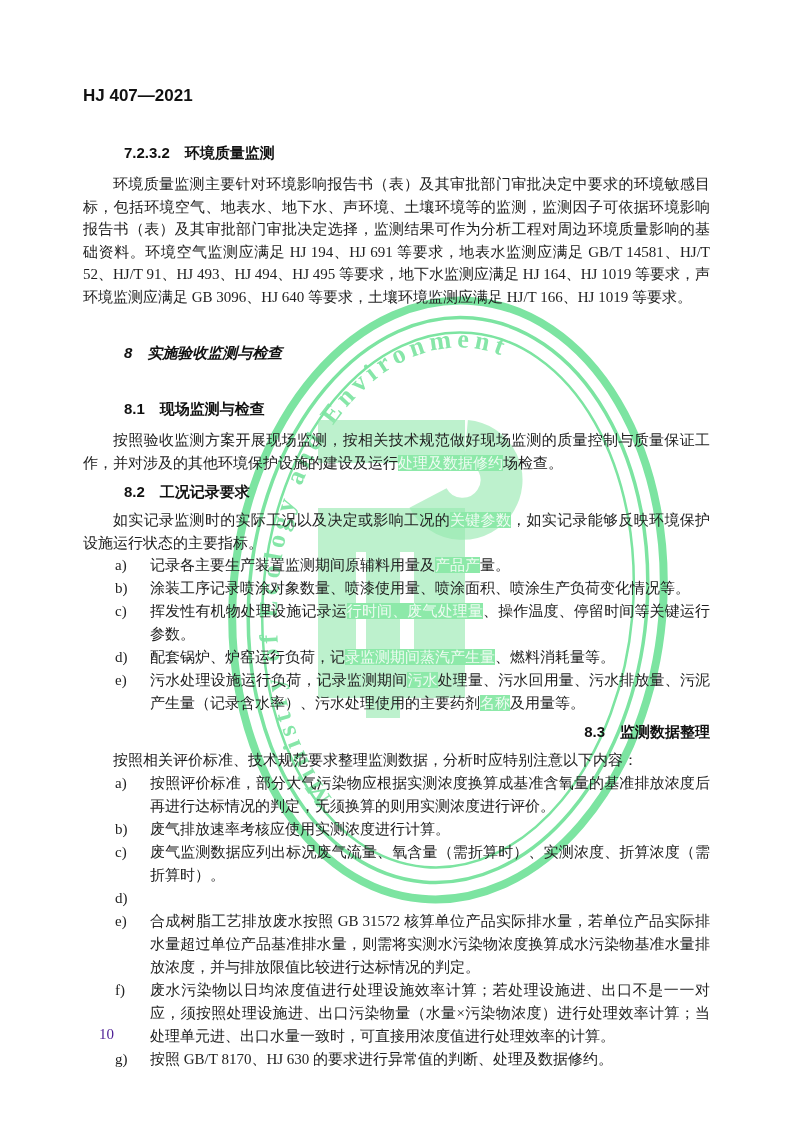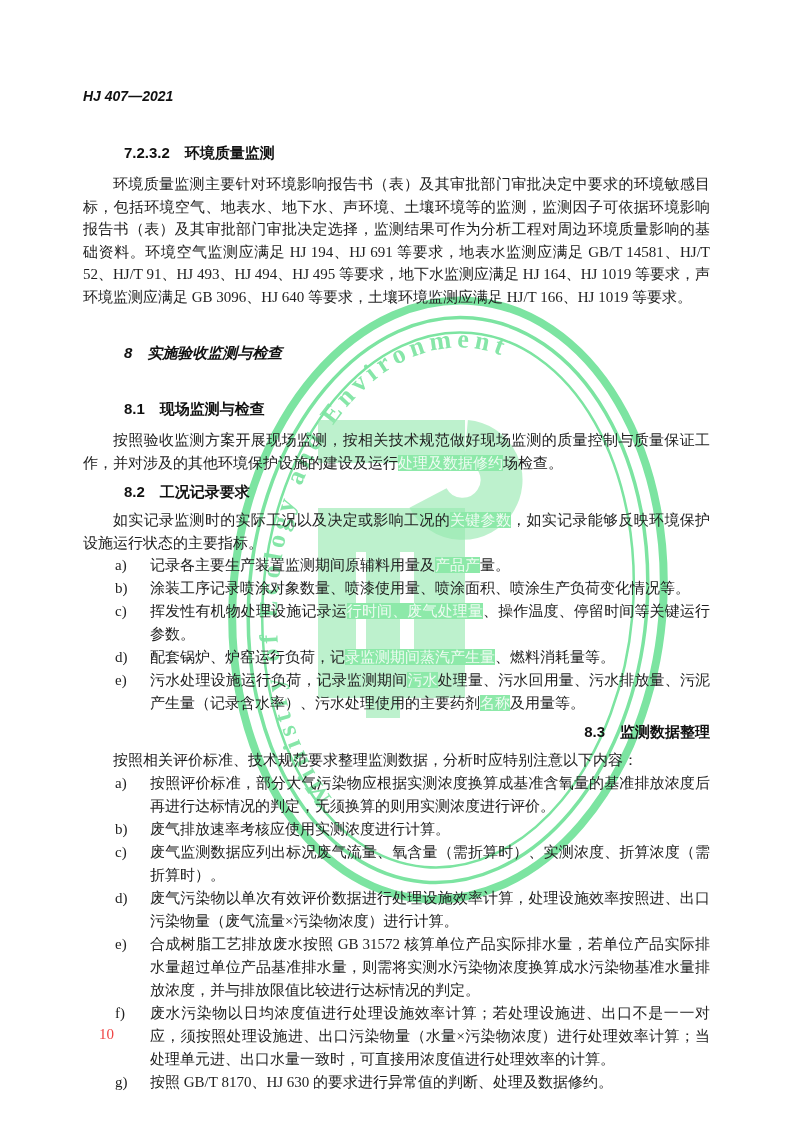--- a/index.html
+++ b/index.html
@@ -11,37 +11,37 @@
   
   .wm-svg{position:absolute;left:0;top:0;width:794px;height:1123px;z-index:1;pointer-events:none;}
   .wm-ring{fill:none;stroke:var(--wm-ring,#7ce4a1);}
   .wm-glyph{fill:var(--wm-glyph,#94e9ad);opacity:.62;}
   .wm-curl{fill:none;stroke:var(--wm-glyph,#94e9ad);opacity:.62;}
   .wm-arc-text{fill:var(--wm-ring,#7ce4a1);font-family:"Liberation Serif","DejaVu Serif",serif;
     font-size:26px;letter-spacing:5px;font-weight:bold;opacity:.92;}
   
   .content{position:relative;z-index:2;padding:0 84px 0 83px;}
   .doc-code{padding-top:86px;font-family:"Liberation Sans","DejaVu Sans",sans-serif;
-    font-weight:bold;font-size:14px;line-height:20px;color:#111;font-style:italic;}
+    font-weight:bold;font-size:17px;line-height:20px;color:#111;}
   .h-black{font-family:"Liberation Sans","DejaVu Sans",sans-serif;font-weight:bold;
     font-size:15px;line-height:18px;color:#111;white-space:pre-wrap;margin-left:41px;}
   .h-7232{margin-top:38px;}
   .h-8{margin-top:36px;font-style:italic;}
   .h-81{margin-top:38px;}
   .h-82{margin-top:9px;}
   .h-83{margin-top:8px;text-align:right;}
   .para{margin-top:11px;font-size:15px;line-height:22.5px;text-align:justify;
     text-indent:2em;}
   .para.tight{margin-top:8px;}
   .items{font-size:15px;line-height:23px;}
   .item{display:flex;align-items:flex-start;}
   .item .label{flex:0 0 35px;padding-left:32px;box-sizing:content-box;}
   .item .itext{flex:1;text-align:justify;}
   .hl{background:var(--hl-bg,#8de9a9);color:var(--hl-fg,#eefbf2);}
-  .page-number{position:absolute;left:99px;top:1026px;font-size:15px;color:#ef4444;z-index:2;}
+  .page-number{position:absolute;left:99px;top:1026px;font-size:15px;color:#4c1d95;z-index:2;}
 </style>
 </head>
 <body>
 
 <div class="page">
 
   <svg class="wm-svg" viewBox="0 0 794 1123" aria-hidden="true">
     <g transform="rotate(5 448 600)">
       <ellipse class="wm-ring" cx="448" cy="600" rx="215" ry="300" stroke-width="8"></ellipse>
       <ellipse class="wm-ring" cx="448" cy="600" rx="199" ry="283" stroke-width="3.5"></ellipse>
@@ -108,21 +108,20 @@
         <div class="item">
           <span class="label">b)</span>
           <div class="itext"><span>废气排放速率考核应使用实测浓度进行计算。</span></div>
         </div>
         <div class="item">
           <span class="label">c)</span>
           <div class="itext"><span>废气监测数据应列出标况废气流量、氧含量（需折算时）、实测浓度、折算浓度（需折算时）。</span></div>
         </div>
         <div class="item">
           <span class="label">d)</span>
-          <div class="itext"><span>废气污染物以单次有效评价数据进行处理设施效率计算，处理设施效率按照进、出口污染物量（废气流量×污染物浓度）进行计算。</span></div>
         </div>
         <div class="item">
           <span class="label">e)</span>
           <div class="itext"><span>合成树脂工艺排放废水按照 GB 31572 核算单位产品实际排水量，若单位产品实际排水量超过单位产品基准排水量，则需将实测水污染物浓度换算成水污染物基准水量排放浓度，并与排放限值比较进行达标情况的判定。</span></div>
         </div>
         <div class="item">
           <span class="label">f)</span>
           <div class="itext"><span>废水污染物以日均浓度值进行处理设施效率计算；若处理设施进、出口不是一一对应，须按照处理设施进、出口污染物量（水量×污染物浓度）进行处理效率计算；当处理单元进、出口水量一致时，可直接用浓度值进行处理效率的计算。</span></div>
         </div>
         <div class="item">

